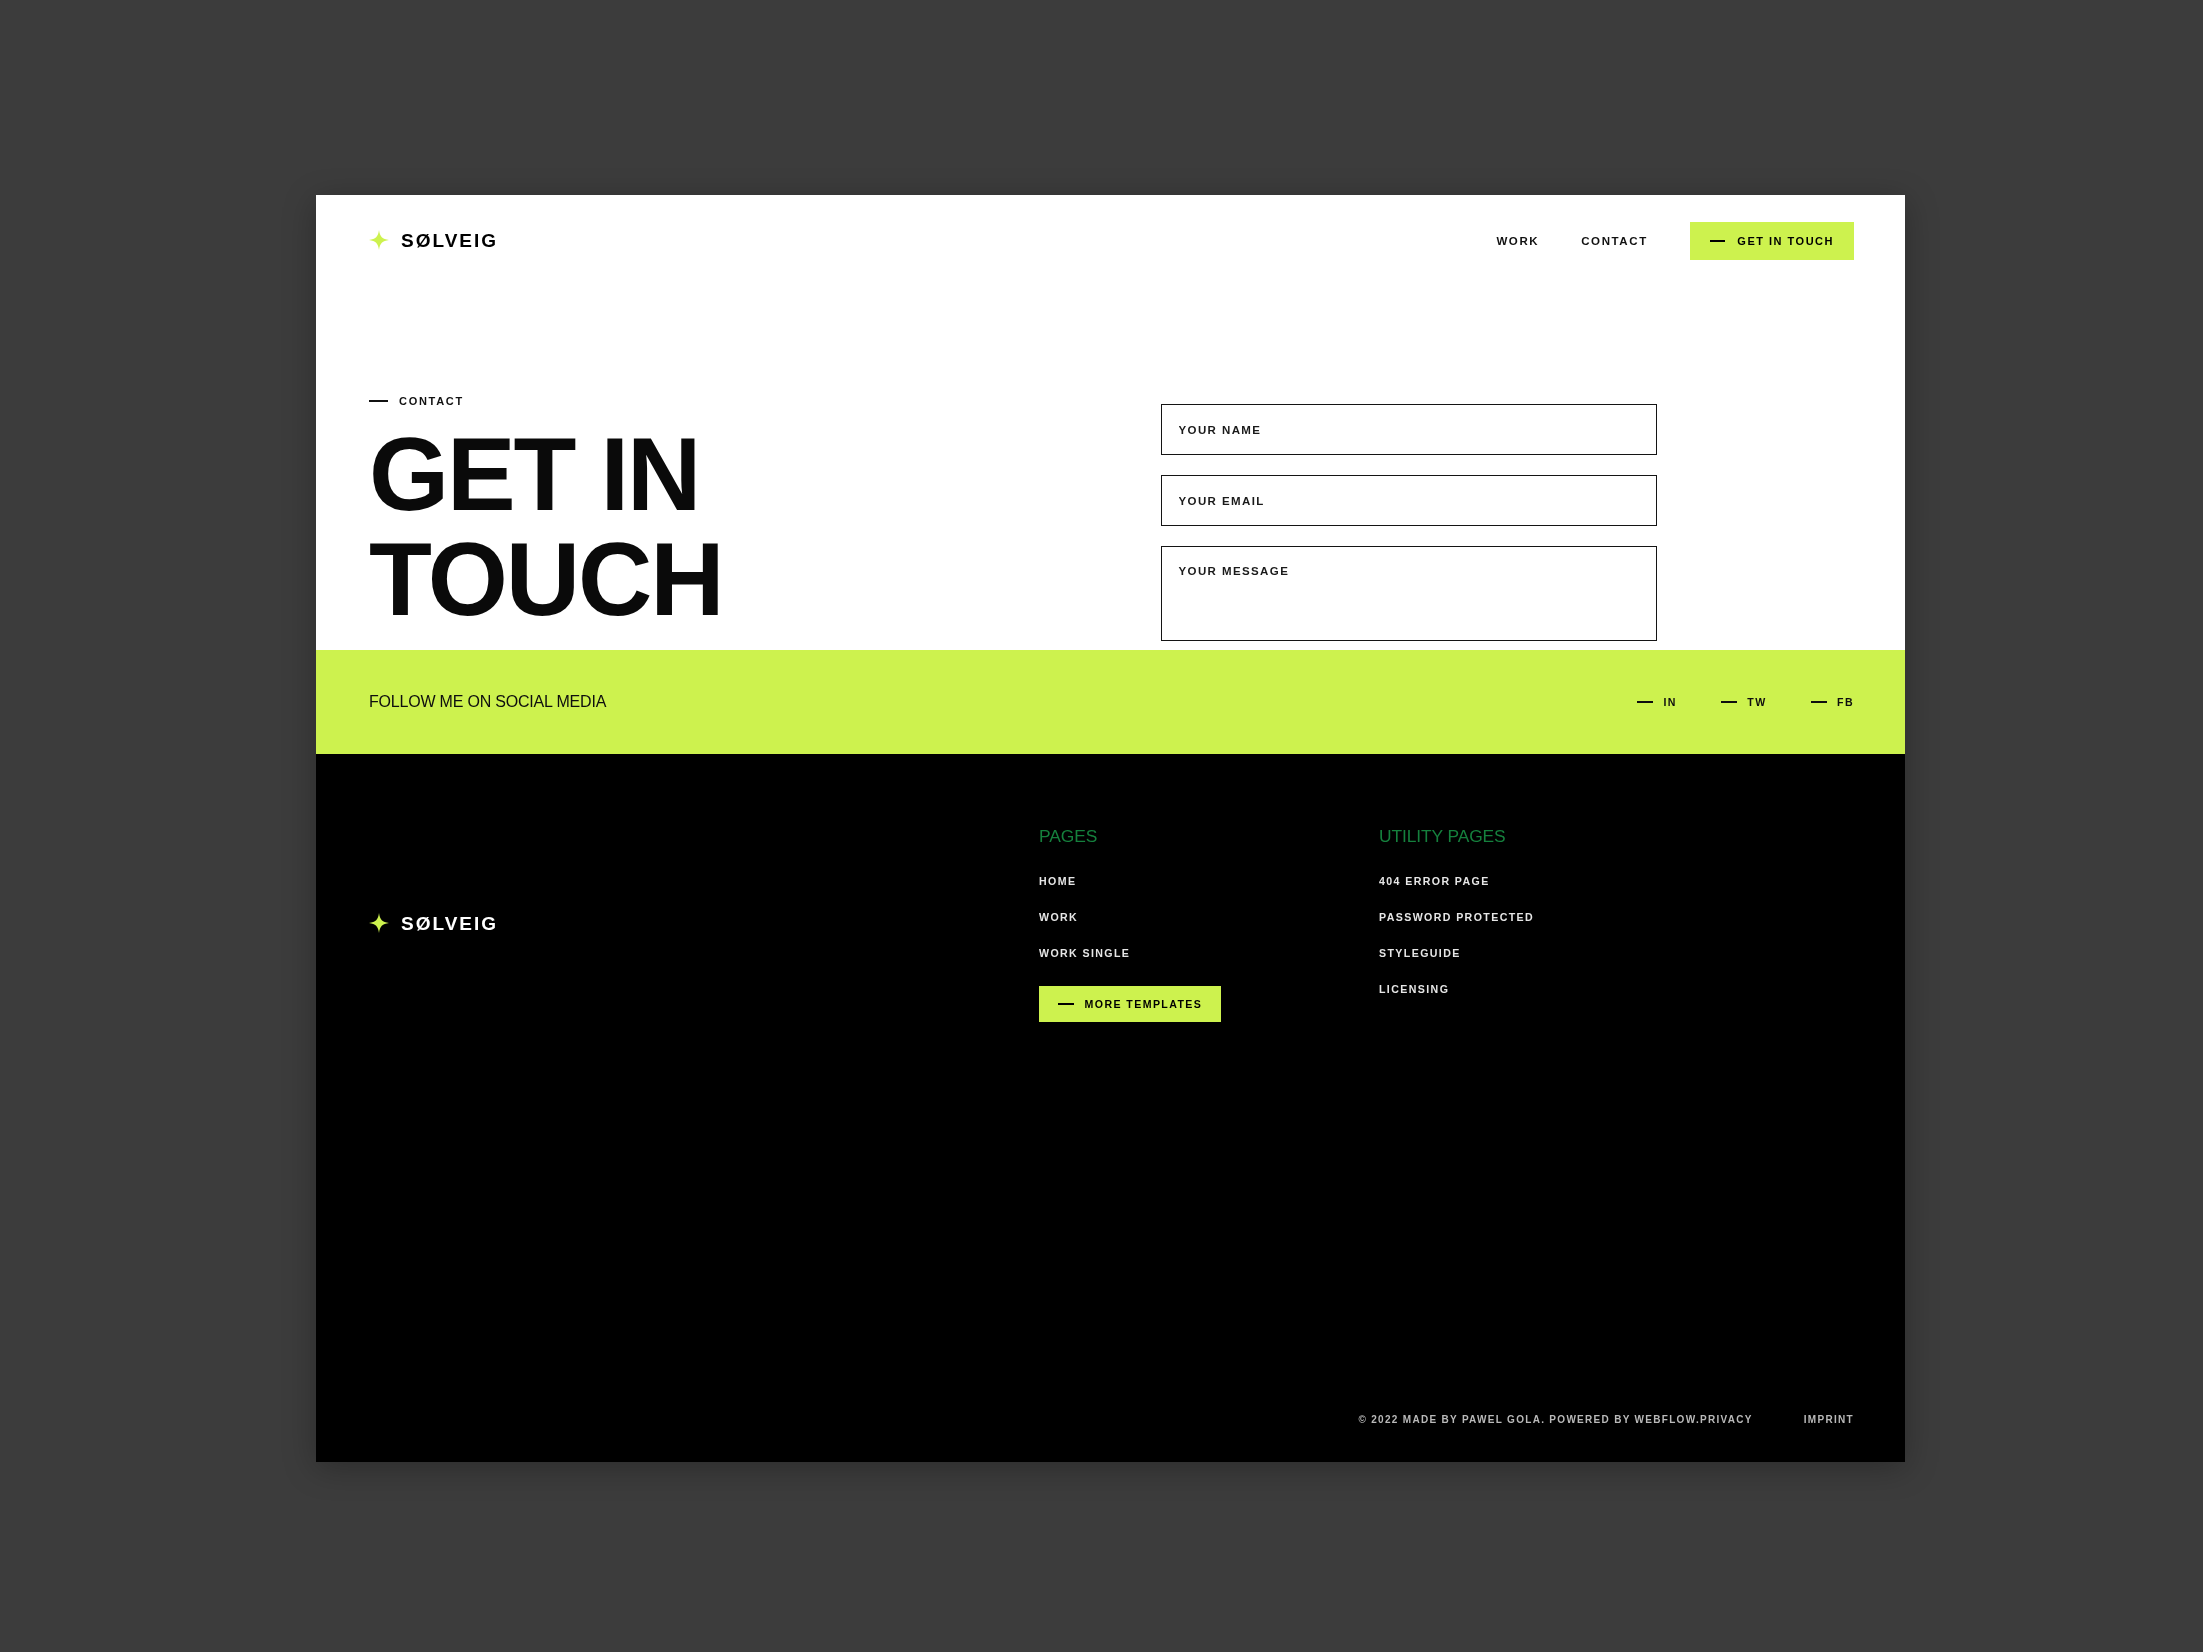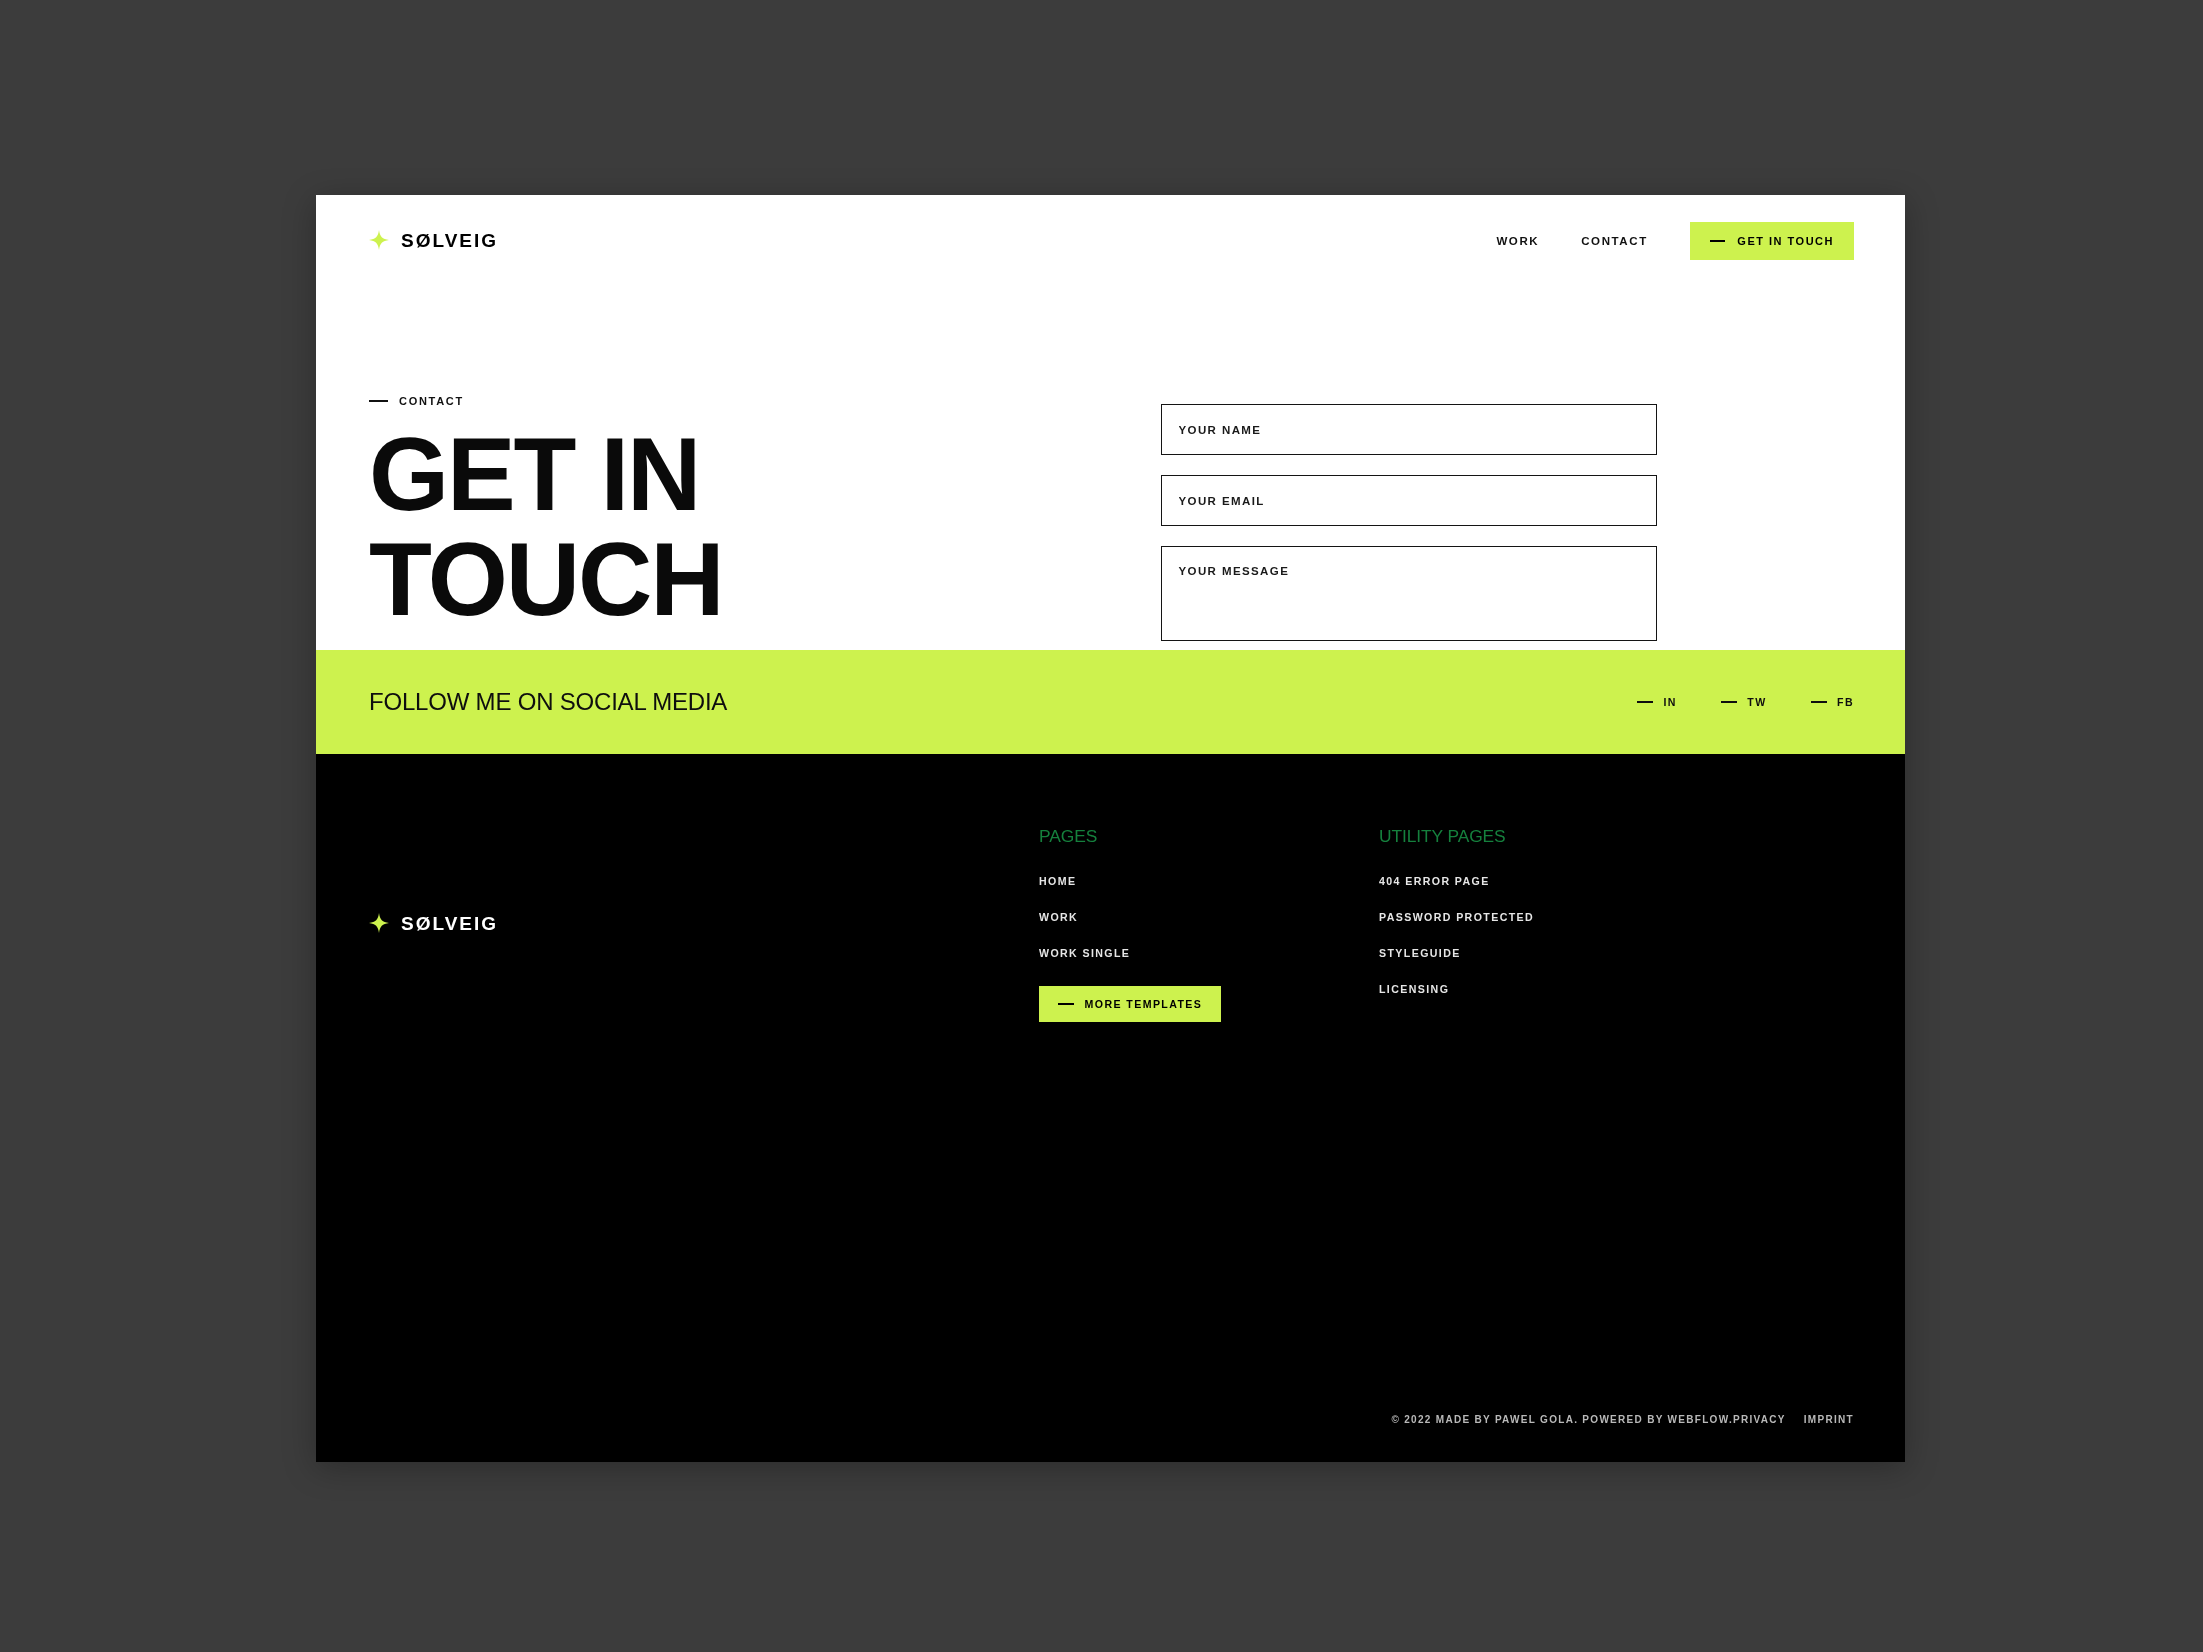--- a/index.html
+++ b/index.html
@@ -99,21 +99,21 @@
   .btn-dark .dash { background:#fff; }
 
   
   .social {
     position:absolute; left:0; right:0; top:455px;
     background:#cdf24e; height:104px;
     display:flex; align-items:center; justify-content:space-between;
     padding:0 51px 0 53px;
   }
   .social-title {
-    font-size:24px; font-weight:400; letter-spacing:-0.2px; color:#0e0e0e;
+    font-size:16px; font-weight:400; letter-spacing:-0.2px; color:#0e0e0e;
   }
   .social-links { display:flex; align-items:center; gap:44px; }
   .social-link {
     display:inline-flex; align-items:center; gap:10px;
     font-size:10.6px; font-weight:700; letter-spacing:1.4px;
     color:#0e0e0e; text-decoration:none;
   }
   .social-link .dash { background:#0e0e0e; width:16.5px; }
 
   
@@ -140,21 +140,21 @@
     cursor:pointer; margin-top:3.7px;
   }
   .f-more .dash { background:#000; }
   .footer-bottom {
     position:absolute; left:53px; right:51px; bottom:37px;
     display:flex; align-items:center; justify-content:flex-end;
   }
   .copyright {
     font-size:10px; font-weight:700; letter-spacing:1.3px; color:#b9b9b9;
   }
-  .legal { display:flex; gap:18px; }
+  .legal { display:flex; gap:51px; }
   .legal a {
     font-size:10px; font-weight:700; letter-spacing:1.3px;
     color:#b9b9b9; text-decoration:none;
   }
 </style>
 </head>
 <body>
 
 <div id="backdrop">
   <div id="page">

